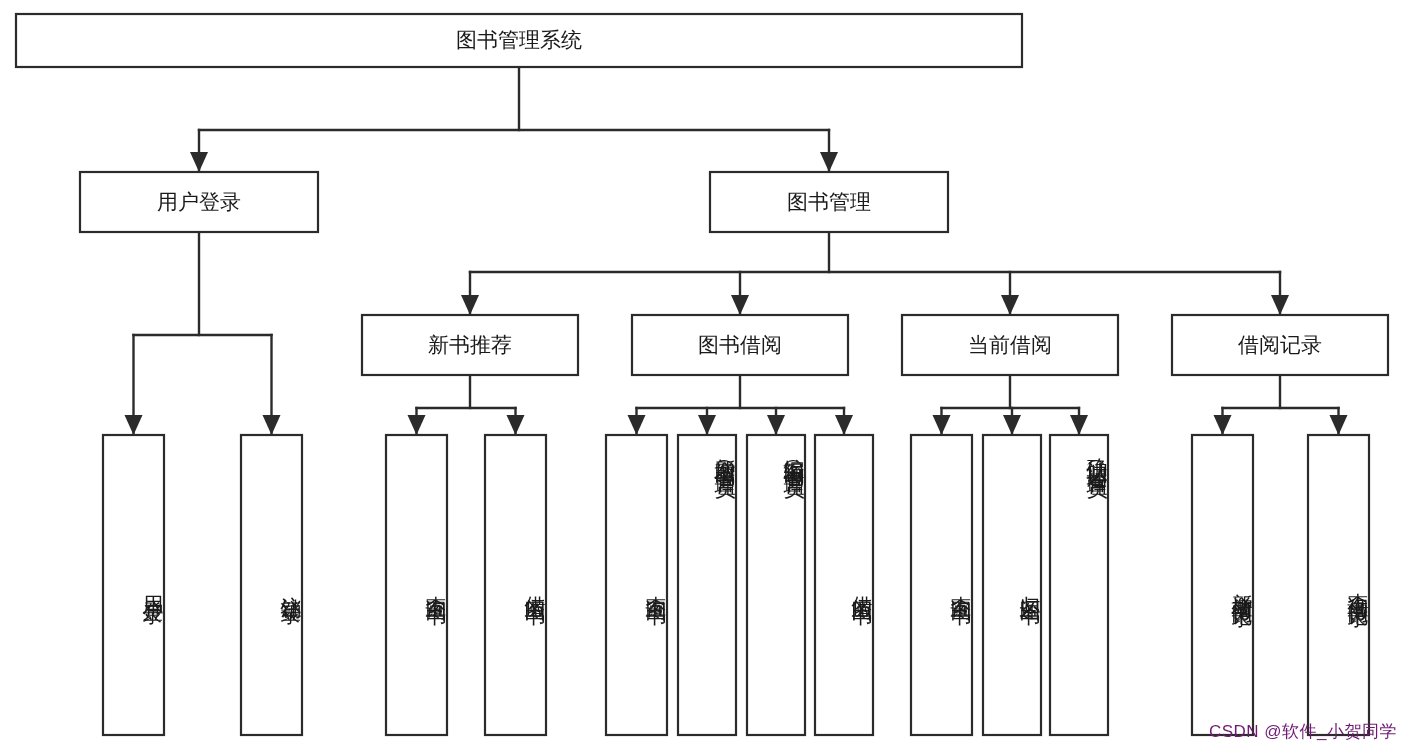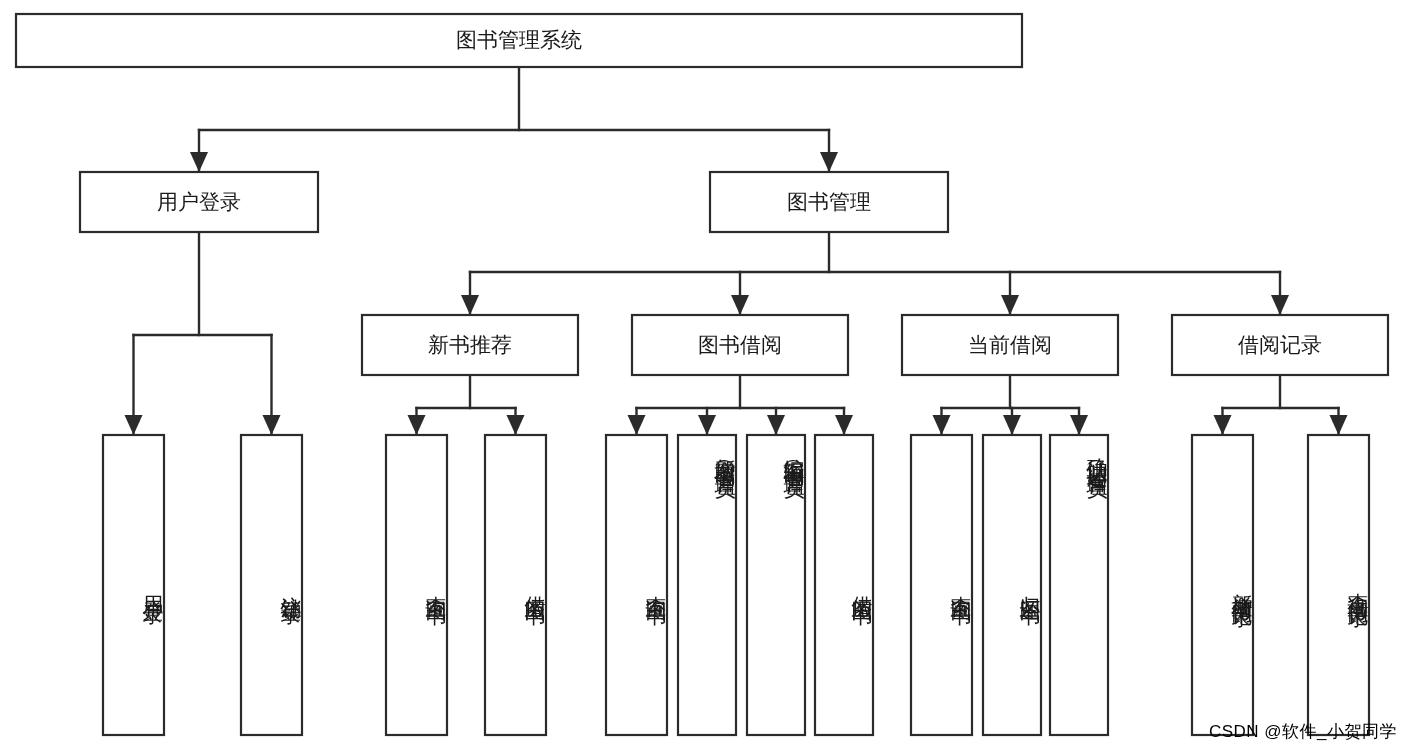--- a/index.html
+++ b/index.html
@@ -58,21 +58,21 @@
     white-space: nowrap;
     pointer-events: none;
     overflow: hidden;
   }
   .watermark {
     position: absolute;
     right: 8px;
     bottom: 4px;
     font-family: "Liberation Sans", "DejaVu Sans", sans-serif;
     font-size: 17px;
-    color: #000000;
+    color: #701a75;
     letter-spacing: 0.5px;
     white-space: nowrap;
     margin-top: 28px;
   }
 </style>
 </head>
 <body>
 
 <div id="diagram-root">
   <svg id="diagram-svg" width="1405" height="747" viewBox="0 0 1405 747" xmlns="http://www.w3.org/2000/svg">

